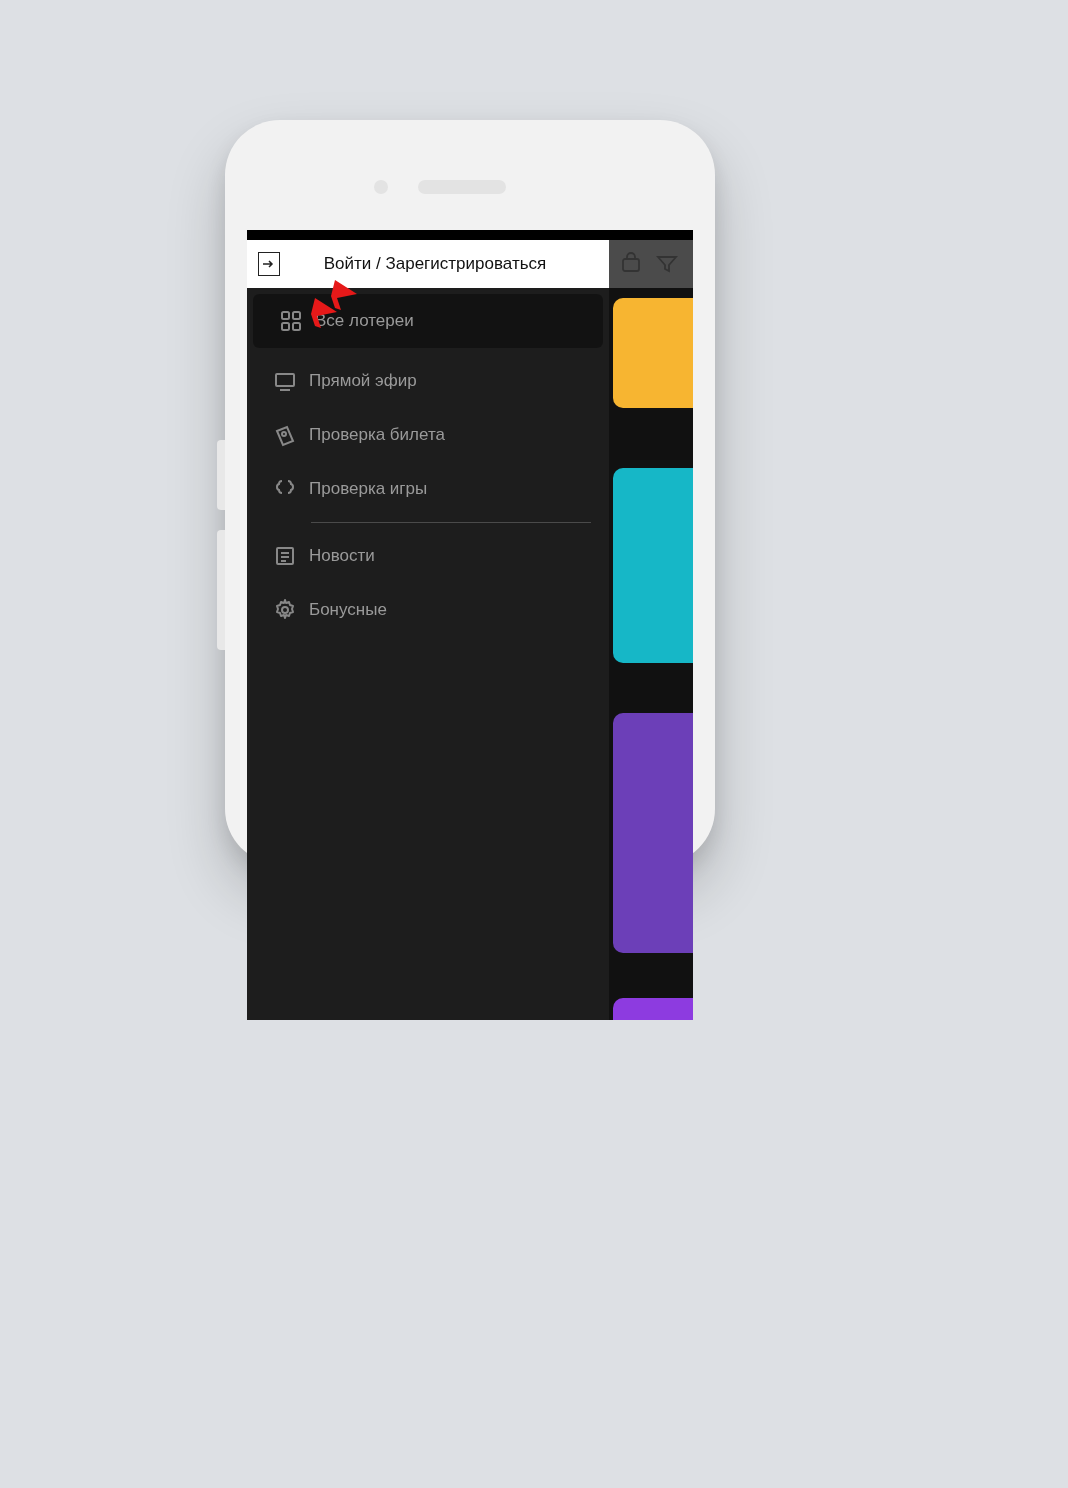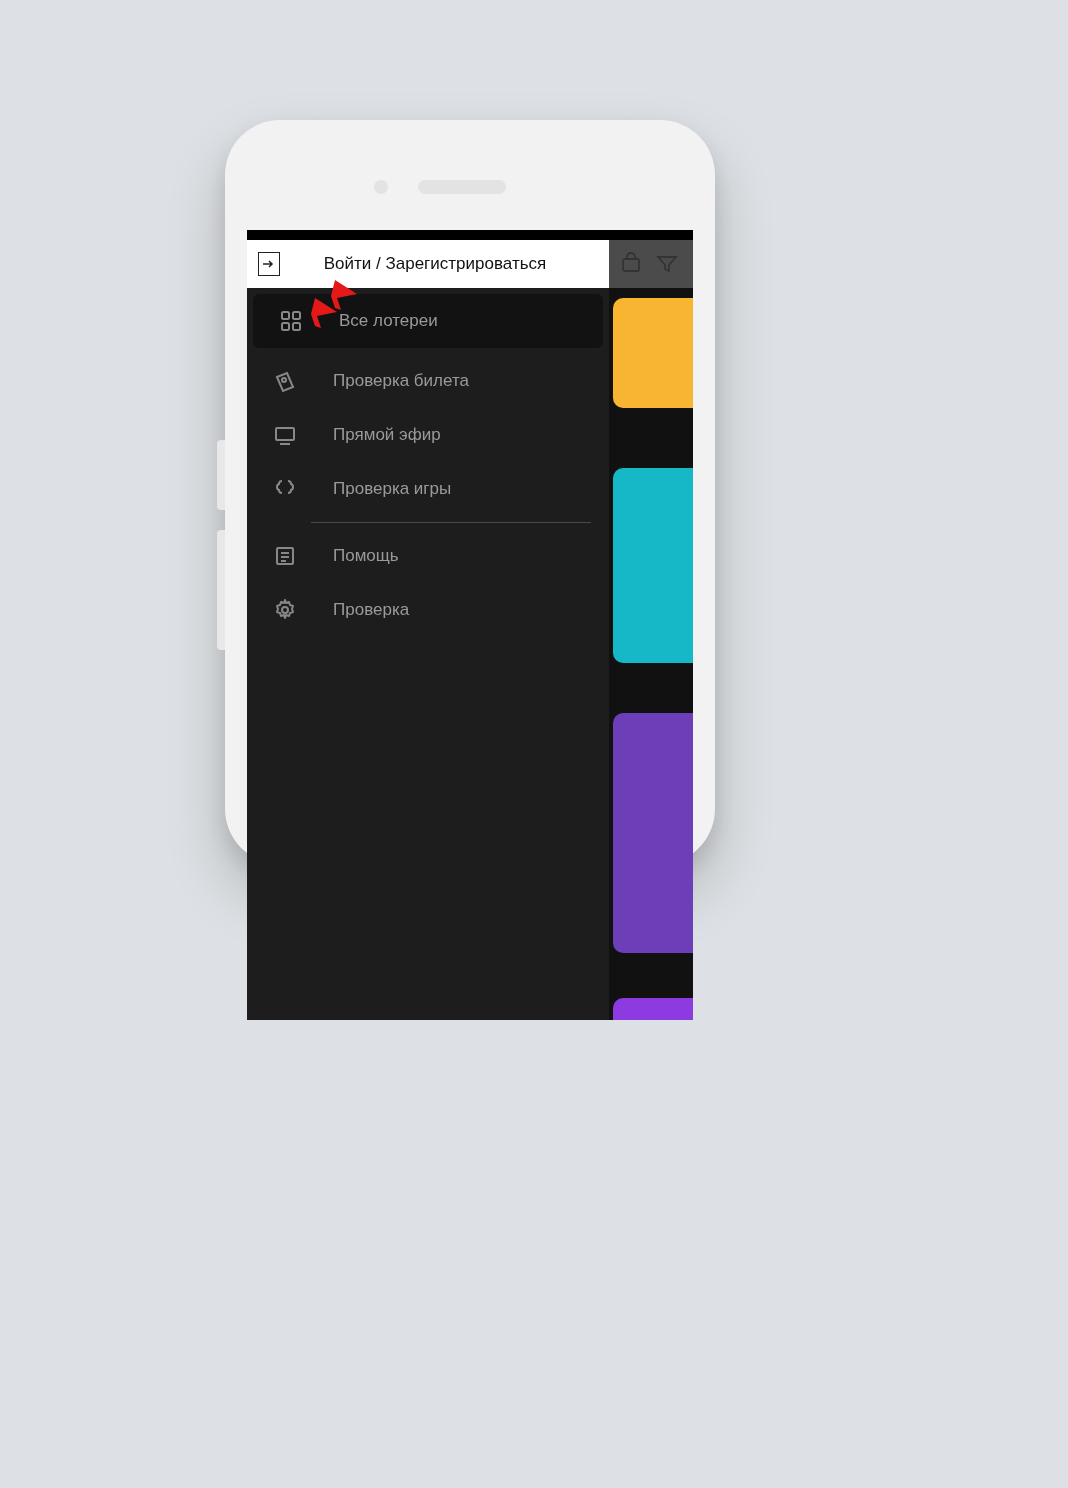--- a/index.html
+++ b/index.html
@@ -43,21 +43,21 @@
   .login-border{ border:1.5px solid #222; width:22px; height:24px; display:flex; align-items:center; justify-content:center;}
   .login-text{ font-size:17px; color:#111; flex:1; text-align:center; padding-right:30px; font-weight:500;}
   .menu-panel{
     position:absolute; top:58px; left:0; width:362px; bottom:0; background:rgba(30,30,30,0.92);
   }
   .menu-item{
     display:flex; align-items:center; height:54px; padding:0 14px; color:#9a9a9a; font-size:17px;
   }
   .menu-item.active{ background:rgba(0,0,0,0.35); border-radius:6px; margin:6px 6px;}
   .m-icon{ width:48px; display:flex; align-items:center; justify-content:center; color:#777;}
-  .m-label{ flex:1;margin-left:24px; }
+  .m-label{ flex:1; }
   .divider{ height:1px; background:#4a4a4a; margin:6px 0 6px 64px; width:280px;}
   .cursor-group{ position:absolute; top:50px; left:60px; z-index:50; pointer-events:none;}
   .bg-cards{ position:absolute; top:58px; right:0; width:84px; bottom:0; }
   .card{ position:absolute; right:-40px; width:120px; border-radius:10px;}
   .c1{ top:10px; height:110px; background:#f7b531;}
   .c2{ top:180px; height:195px; background:#16b7c7;}
   .c3{ top:425px; height:240px; background:#6c3fb8;}
   .c4{ top:710px; height:80px; background:#8d3be0;}
   svg{ display:block;}
 </style>
@@ -120,35 +120,35 @@
               <rect x="3" y="14" width="7" height="7" rx="1.5"></rect>
               <rect x="14" y="14" width="7" height="7" rx="1.5"></rect>
             </svg>
         </div>
         <div class="m-label">Все лотереи</div>
       </div>
 
       <div class="menu-item">
         <div class="m-icon">
           <svg width="24" height="24" viewBox="0 0 24 24" fill="none" stroke="#888" stroke-width="2">
+              <rect x="3" y="5" width="18" height="12" rx="1"></rect>
+              <path d="M7 21h10"></path>
+            </svg>
+        </div>
+        <div class="m-label">Прямой эфир</div>
+      </div>
+
+      <div class="menu-item">
+        <div class="m-icon">
+          <svg width="24" height="24" viewBox="0 0 24 24" fill="none" stroke="#888" stroke-width="2">
               <path d="M4 8l10-4 6 14-10 4z"></path>
               <circle cx="11" cy="11" r="2"></circle>
             </svg>
         </div>
         <div class="m-label">Проверка билета</div>
-      </div>
-
-      <div class="menu-item">
-        <div class="m-icon">
-          <svg width="24" height="24" viewBox="0 0 24 24" fill="none" stroke="#888" stroke-width="2">
-              <rect x="3" y="5" width="18" height="12" rx="1"></rect>
-              <path d="M7 21h10"></path>
-            </svg>
-        </div>
-        <div class="m-label">Прямой эфир</div>
       </div>
 
       <div class="menu-item">
         <div class="m-icon">
           <svg width="24" height="24" viewBox="0 0 24 24" fill="none" stroke="#888" stroke-width="2">
               <path d="M9 4a3 3 0 0 0-3 3 3 3 0 0 0-2 3 3 3 0 0 0 2 3 3 3 0 0 0 3 3M15 4a3 3 0 0 1 3 3 3 3 0 0 1 2 3 3 3 0 0 1-2 3 3 3 0 0 1-3 3"></path>
             </svg>
         </div>
         <div class="m-label">Проверка игры</div>
       </div>
@@ -156,33 +156,33 @@
 
       <div class="divider"></div>
 
       <div class="menu-item">
         <div class="m-icon">
           <svg width="24" height="24" viewBox="0 0 24 24" fill="none" stroke="#888" stroke-width="2">
               <rect x="4" y="4" width="16" height="16" rx="1"></rect>
               <path d="M8 9h8M8 13h8M8 17h5"></path>
             </svg>
         </div>
-        <div class="m-label">Помощь</div>
+        <div class="m-label">Новости</div>
       </div>
 
 
 
       <div class="menu-item">
         <div class="m-icon">
           <svg width="24" height="24" viewBox="0 0 24 24" fill="none" stroke="#888" stroke-width="2">
               <circle cx="12" cy="12" r="3"></circle>
               <path d="M12 2l1 3 3-1 1 3 3 1-1 3 1 3-3 1-1 3-3-1-1 3-1-3-3 1-1-3-3-1 1-3-1-3 3-1 1-3 3 1z" stroke-linejoin="round"></path>
             </svg>
         </div>
-        <div class="m-label">Проверка</div>
+        <div class="m-label">Бонусные</div>
       </div>
 
     </div>
 
     <div class="cursor-group">
       <svg width="60" height="50" viewBox="0 0 60 50">
         <polygon points="28,0 50,14 30,18 34,30 28,28 24,16" fill="#e61919"></polygon>
         <polygon points="8,18 30,32 10,36 14,48 8,46 4,34" fill="#e61919"></polygon>
       </svg>
     </div>

